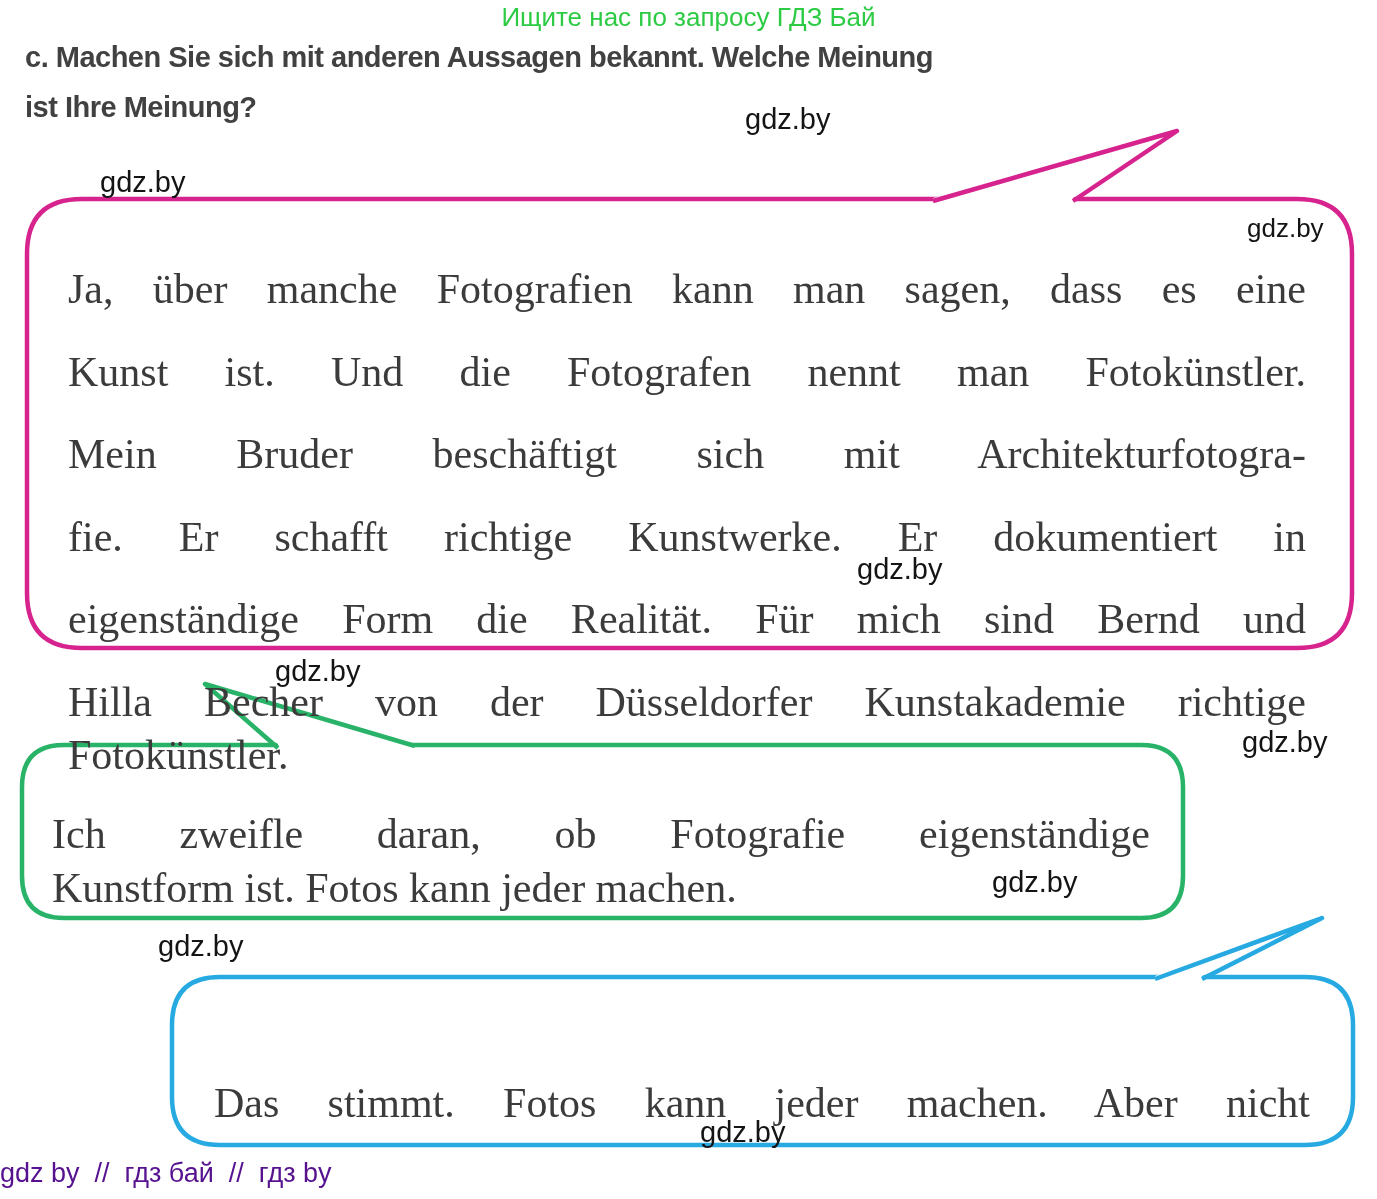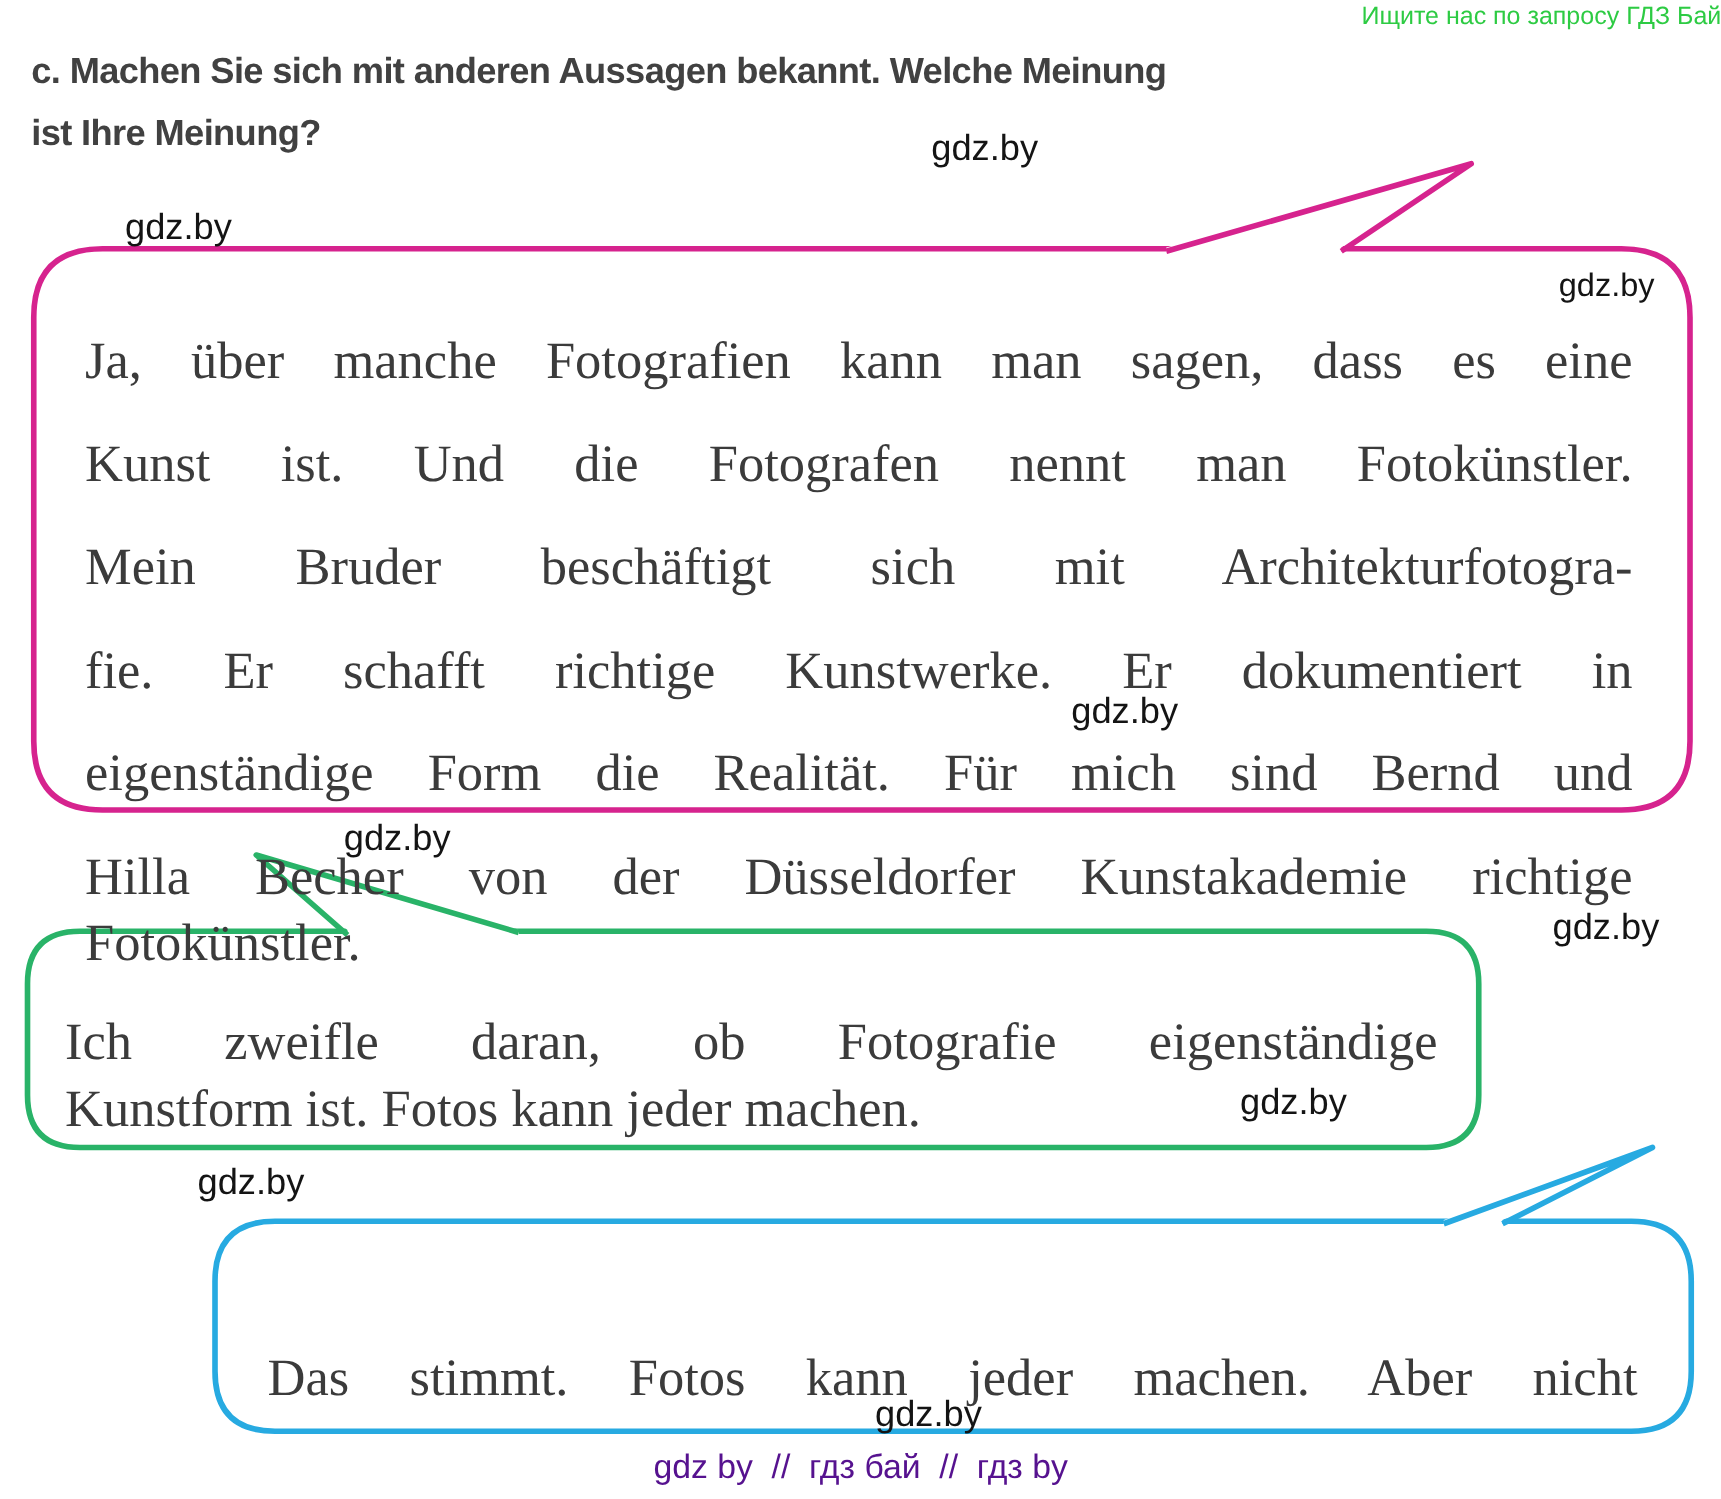--- a/index.html
+++ b/index.html
@@ -8,22 +8,22 @@
     width: 1377px;
     height: 1199px;
     background: #ffffff;
     overflow: hidden;
     font-family: "Liberation Sans", sans-serif;
   }
   .abs { position: absolute; }
 
   .promo {
     left: 0; top: 2px; width: 100%;
-    text-align: right;
-    font-size: 20px;
+    text-align: center;
+    font-size: 26px;
     font-weight: 400;
   }
 
   .heading {
     left: 25px; top: 32px; width: 1330px;
     font-size: 29px;
     font-weight: 700;
     line-height: 50px;
     color: #414141;
     letter-spacing: -0.5px;
@@ -47,21 +47,21 @@
   .bubble-text .line { width: 100%; }
   .bubble-text .just {
     text-align: justify;
     text-align-last: justify;
     text-justify: inter-word;
     margin-top: 29px;
   }
 
   .footer {
     left: 0; top: 1158px; width: 100%;
-    text-align: center;
+    text-align: left;
     font-size: 27px;
     white-space: pre;
   }
 </style>
 </head>
 <body>
 
 <div id="page">
 
   <div class="abs promo" style="color: rgb(45, 203, 67);">Ищите нас по запросу ГДЗ Бай</div>

